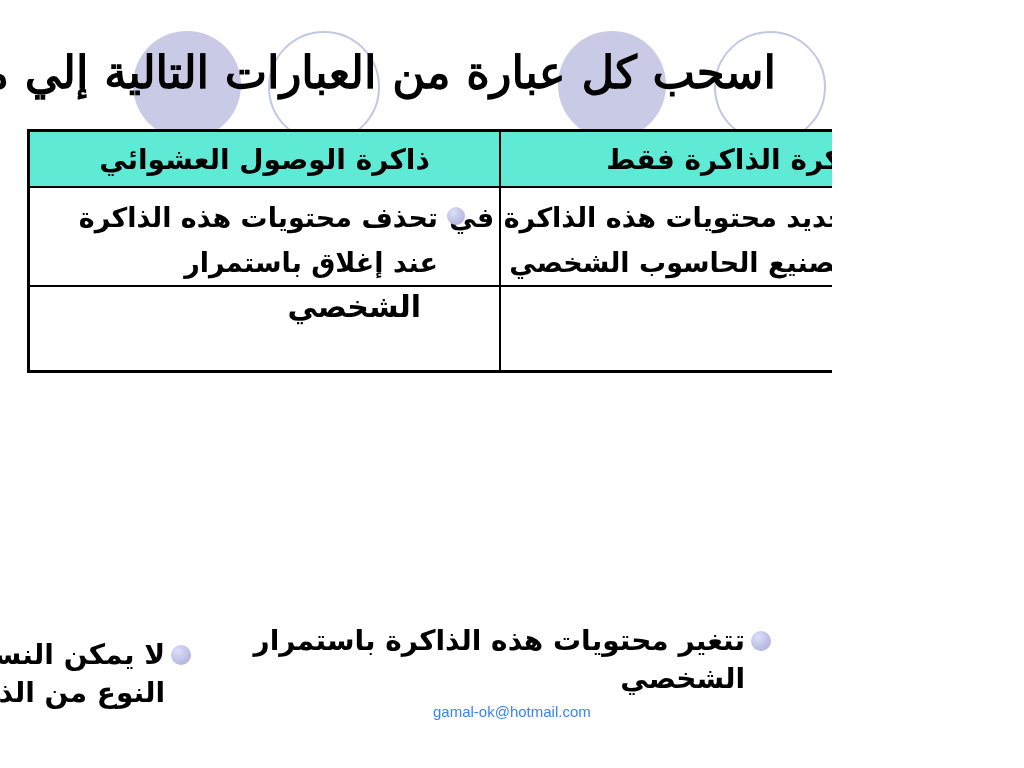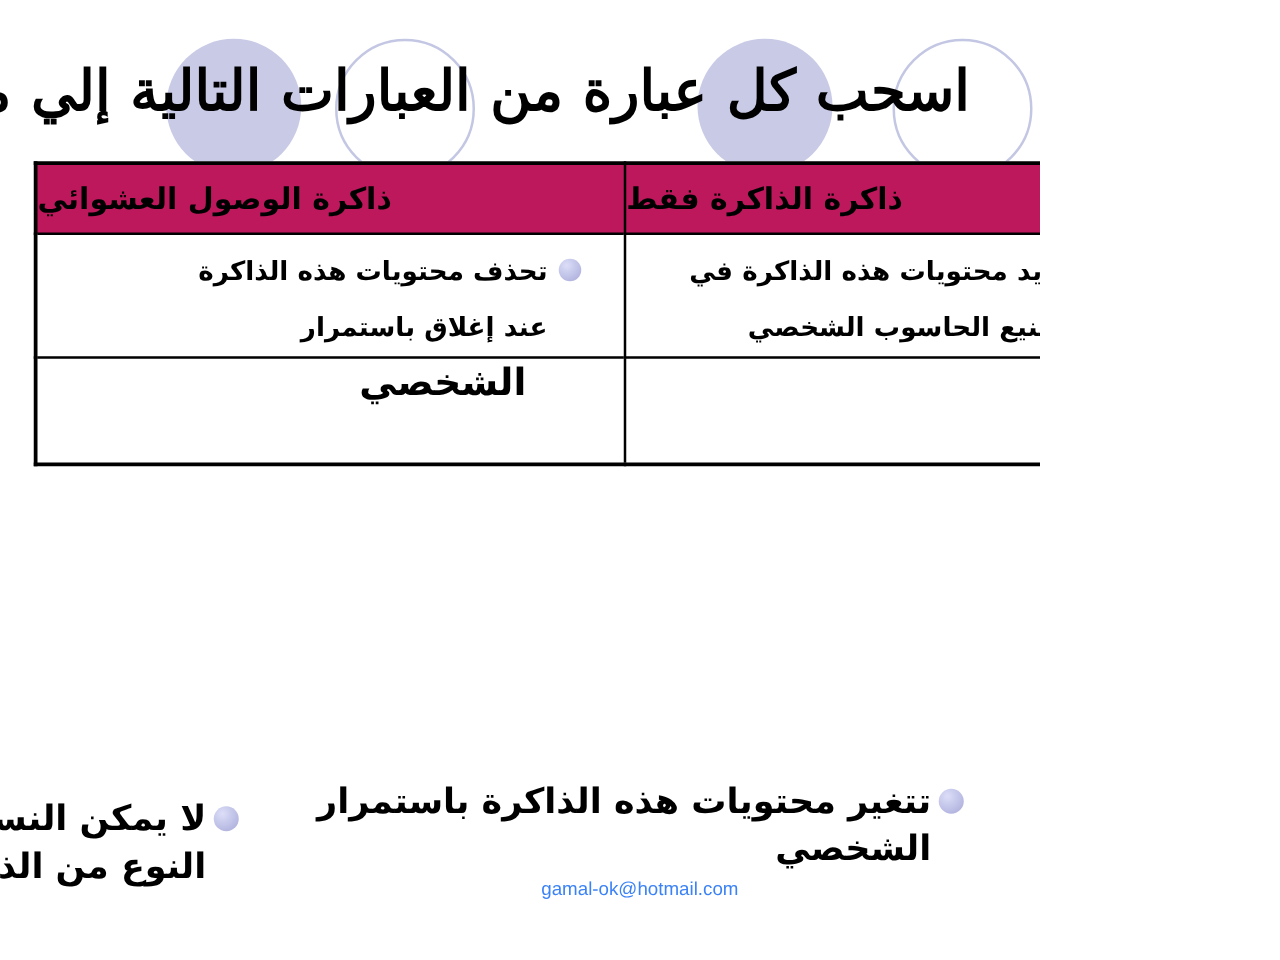--- a/index.html
+++ b/index.html
@@ -58,24 +58,24 @@
     border: 3px solid #000;
     direction: rtl;
   }
   table.tbl th, table.tbl td {
     border: 2px solid #000;
     width: 50%;
     padding: 0;
   }
   table.tbl th {
     height: 54px;
-    background: #be185d;
-    font-size: 24px;
+    background: #5eead4;
+    font-size: 28px;
     font-weight: bold;
-    text-align: left;
+    text-align: center;
     vertical-align: middle;
   }
   tr.row1 td { height: 97px; vertical-align: top; }
   tr.row2 td { height: 83px; vertical-align: top; }
 
   .bullet-item {
     display: flex;
     direction: rtl;
     align-items: flex-start;
     gap: 9px;
@@ -84,21 +84,21 @@
   .bullet {
     flex: 0 0 18px;
     width: 18px;
     height: 18px;
     margin-top: 12px;
     border-radius: 50%;
     background: radial-gradient(circle at 35% 30%, #dcdef8, #a6a8d8);
   }
   .lines { text-align: right; }
   .lines div {
-    font-size: 21px;
+    font-size: 27px;
     font-weight: bold;
     line-height: 45px;
     white-space: nowrap;
   }
   .overflow-word {
     padding: 2px 78px 0 0;
     text-align: right;
     font-size: 30px;
     font-weight: bold;
   }

